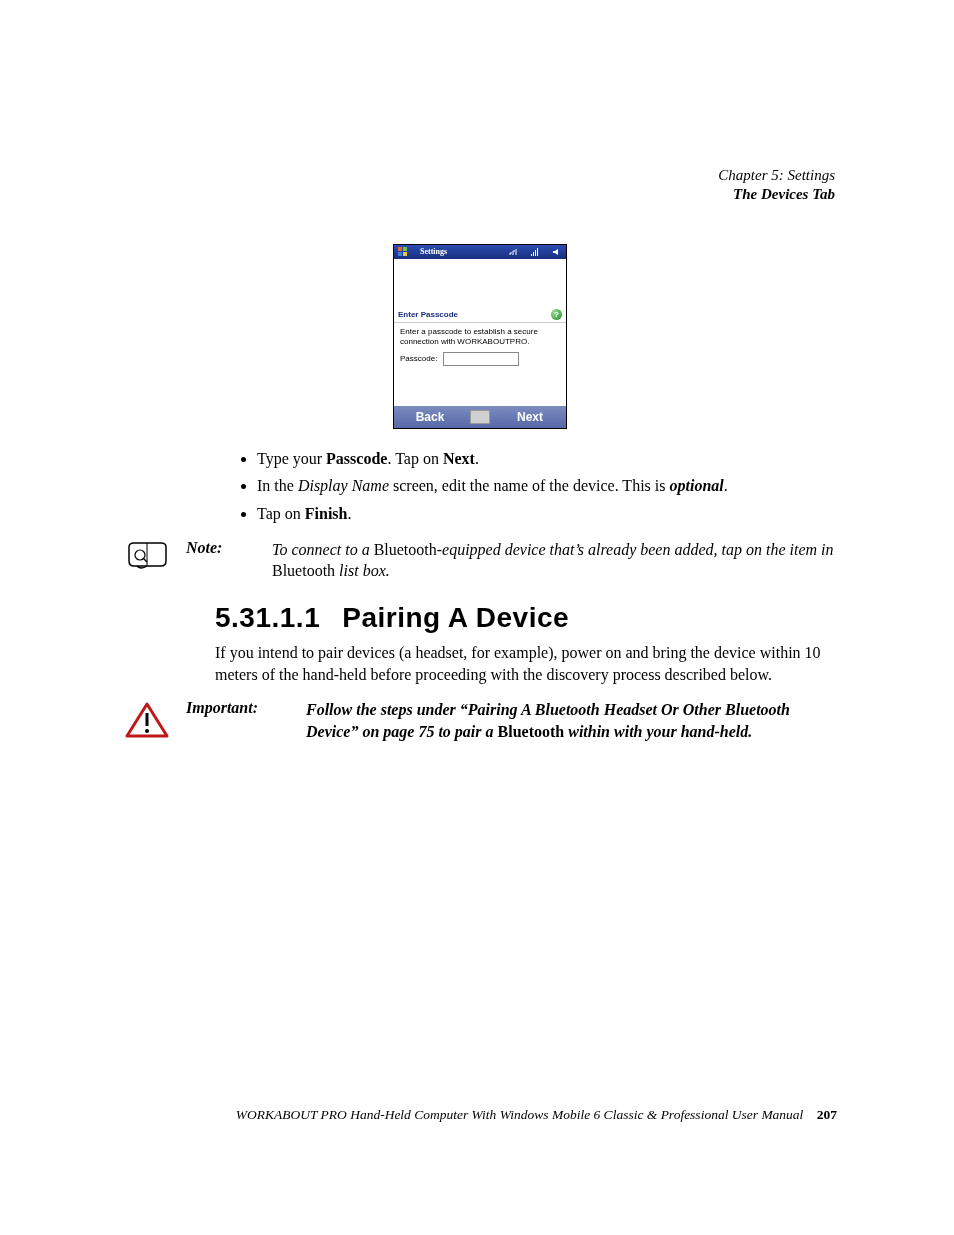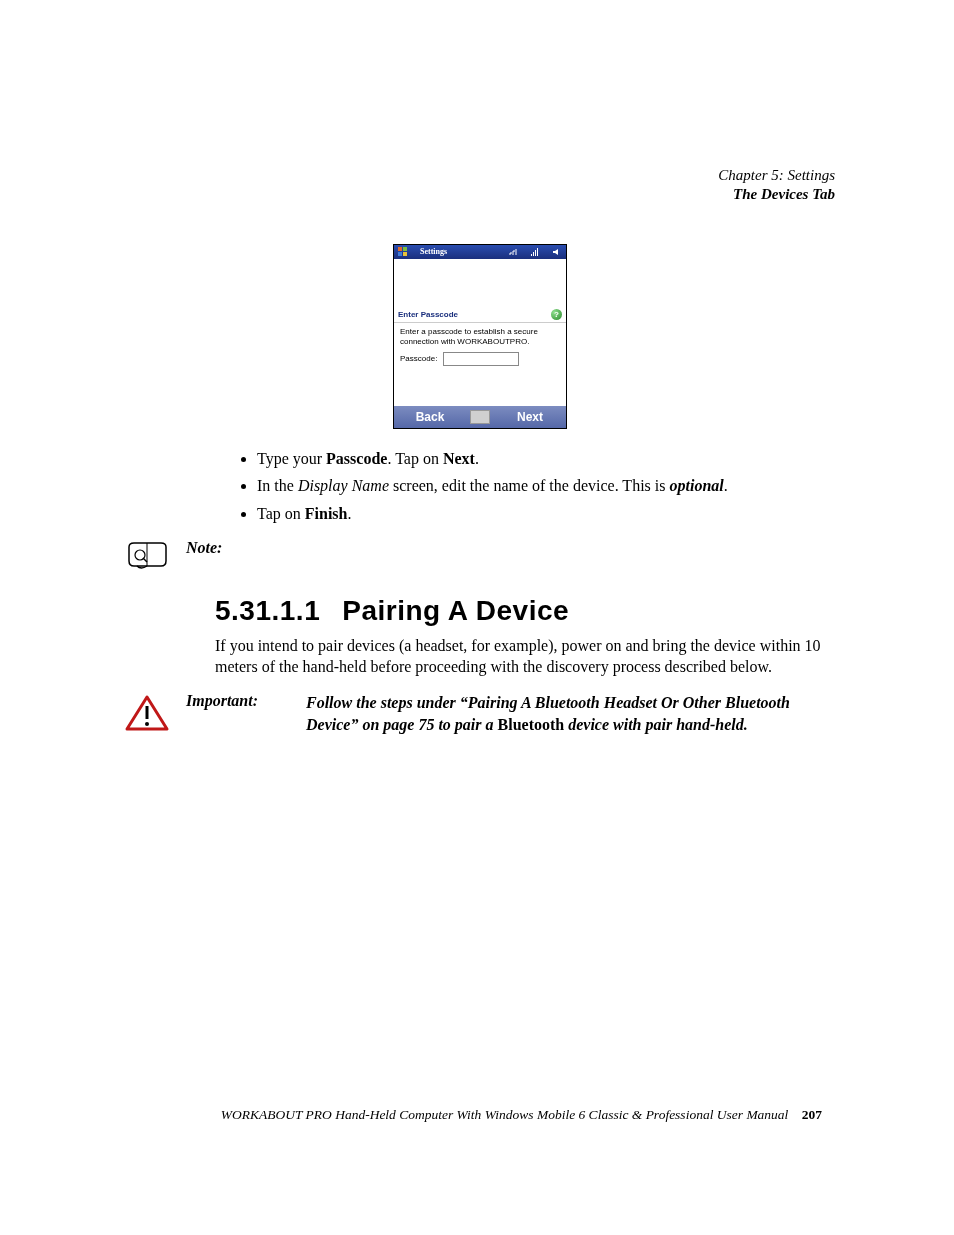--- a/index.html
+++ b/index.html
@@ -143,21 +143,21 @@
   h2.sect .num { margin-right: 22px; }
 
   p.body {
     font-size: 16px;
     line-height: 1.35;
     margin: 0 0 14px 0;
   }
 
   .footer {
     position: absolute;
-    left: 112px;
+    left: 127px;
     bottom: 112px;
     width: 710px;
     font-style: italic;
     font-size: 13.5px;
     text-align: right;
   }
   .footer .pn {
     font-weight: bold;
     font-style: normal;
     margin-left: 10px;
@@ -234,40 +234,43 @@
     <div class="callout-icon">
       <svg width="45" height="30" viewBox="0 0 45 30">
         <path d="M4 6 Q4 2 9 2 H36 Q41 2 41 6 V20 Q41 25 36 25 H9 Q4 25 4 20 Z" fill="none" stroke="#000" stroke-width="1.5"></path>
         <path d="M22 2 V25" stroke="#000" stroke-width="1"></path>
         <path d="M22 25 Q16 29 12 25" fill="none" stroke="#000" stroke-width="1.5"></path>
         <circle cx="15" cy="14" r="5" fill="none" stroke="#000" stroke-width="1.2"></circle>
         <line x1="18" y1="17" x2="22" y2="21" stroke="#000" stroke-width="1.5"></line>
       </svg>
     </div>
     <div class="callout-label">Note:</div>
+    <div class="callout-body i">
+      <span>To connect to a </span><span style="font-style:normal">Bluetooth</span><span>-equipped device that’s already been added, tap on the item in </span><span style="font-style:normal">Bluetooth</span><span> list box.</span>
+    </div>
   </div>
 
   <div class="content">
     <h2 class="sect">
       <span class="num">5.31.1.1</span><span>Pairing A Device</span>
     </h2>
     <p class="body">If you intend to pair devices (a headset, for example), power on and bring the device within 10 meters of the hand-held before proceeding with the discovery process described below.</p>
   </div>
 
   <div class="callout important">
     <div class="callout-icon">
       <svg width="45" height="38" viewBox="0 0 45 38">
         <path d="M22 3 L42 35 H2 Z" fill="none" stroke="#c01818" stroke-width="3" stroke-linejoin="round"></path>
         <line x1="22" y1="12" x2="22" y2="25" stroke="#000" stroke-width="3"></line>
         <circle cx="22" cy="30" r="2" fill="#000"></circle>
       </svg>
     </div>
     <div class="callout-label">Important:</div>
     <div class="callout-body bi">
-      <span>Follow the steps under “Pairing A Bluetooth Headset Or Other Bluetooth Device” on page 75 to pair a </span><span style="font-style:normal;font-weight:bold">Bluetooth</span><span> device with pair hand-held.</span>
+      <span>Follow the steps under “Pairing A Bluetooth Headset Or Other Bluetooth Device” on page 75 to pair a </span><span style="font-style:normal;font-weight:bold">Bluetooth</span><span> within with your hand-held.</span>
     </div>
   </div>
 
 </div>
 
 <div class="footer">
   <span>WORKABOUT PRO Hand-Held Computer With Windows Mobile 6 Classic &amp; Professional User Manual</span>
   <span class="pn">207</span>
 </div>
 

